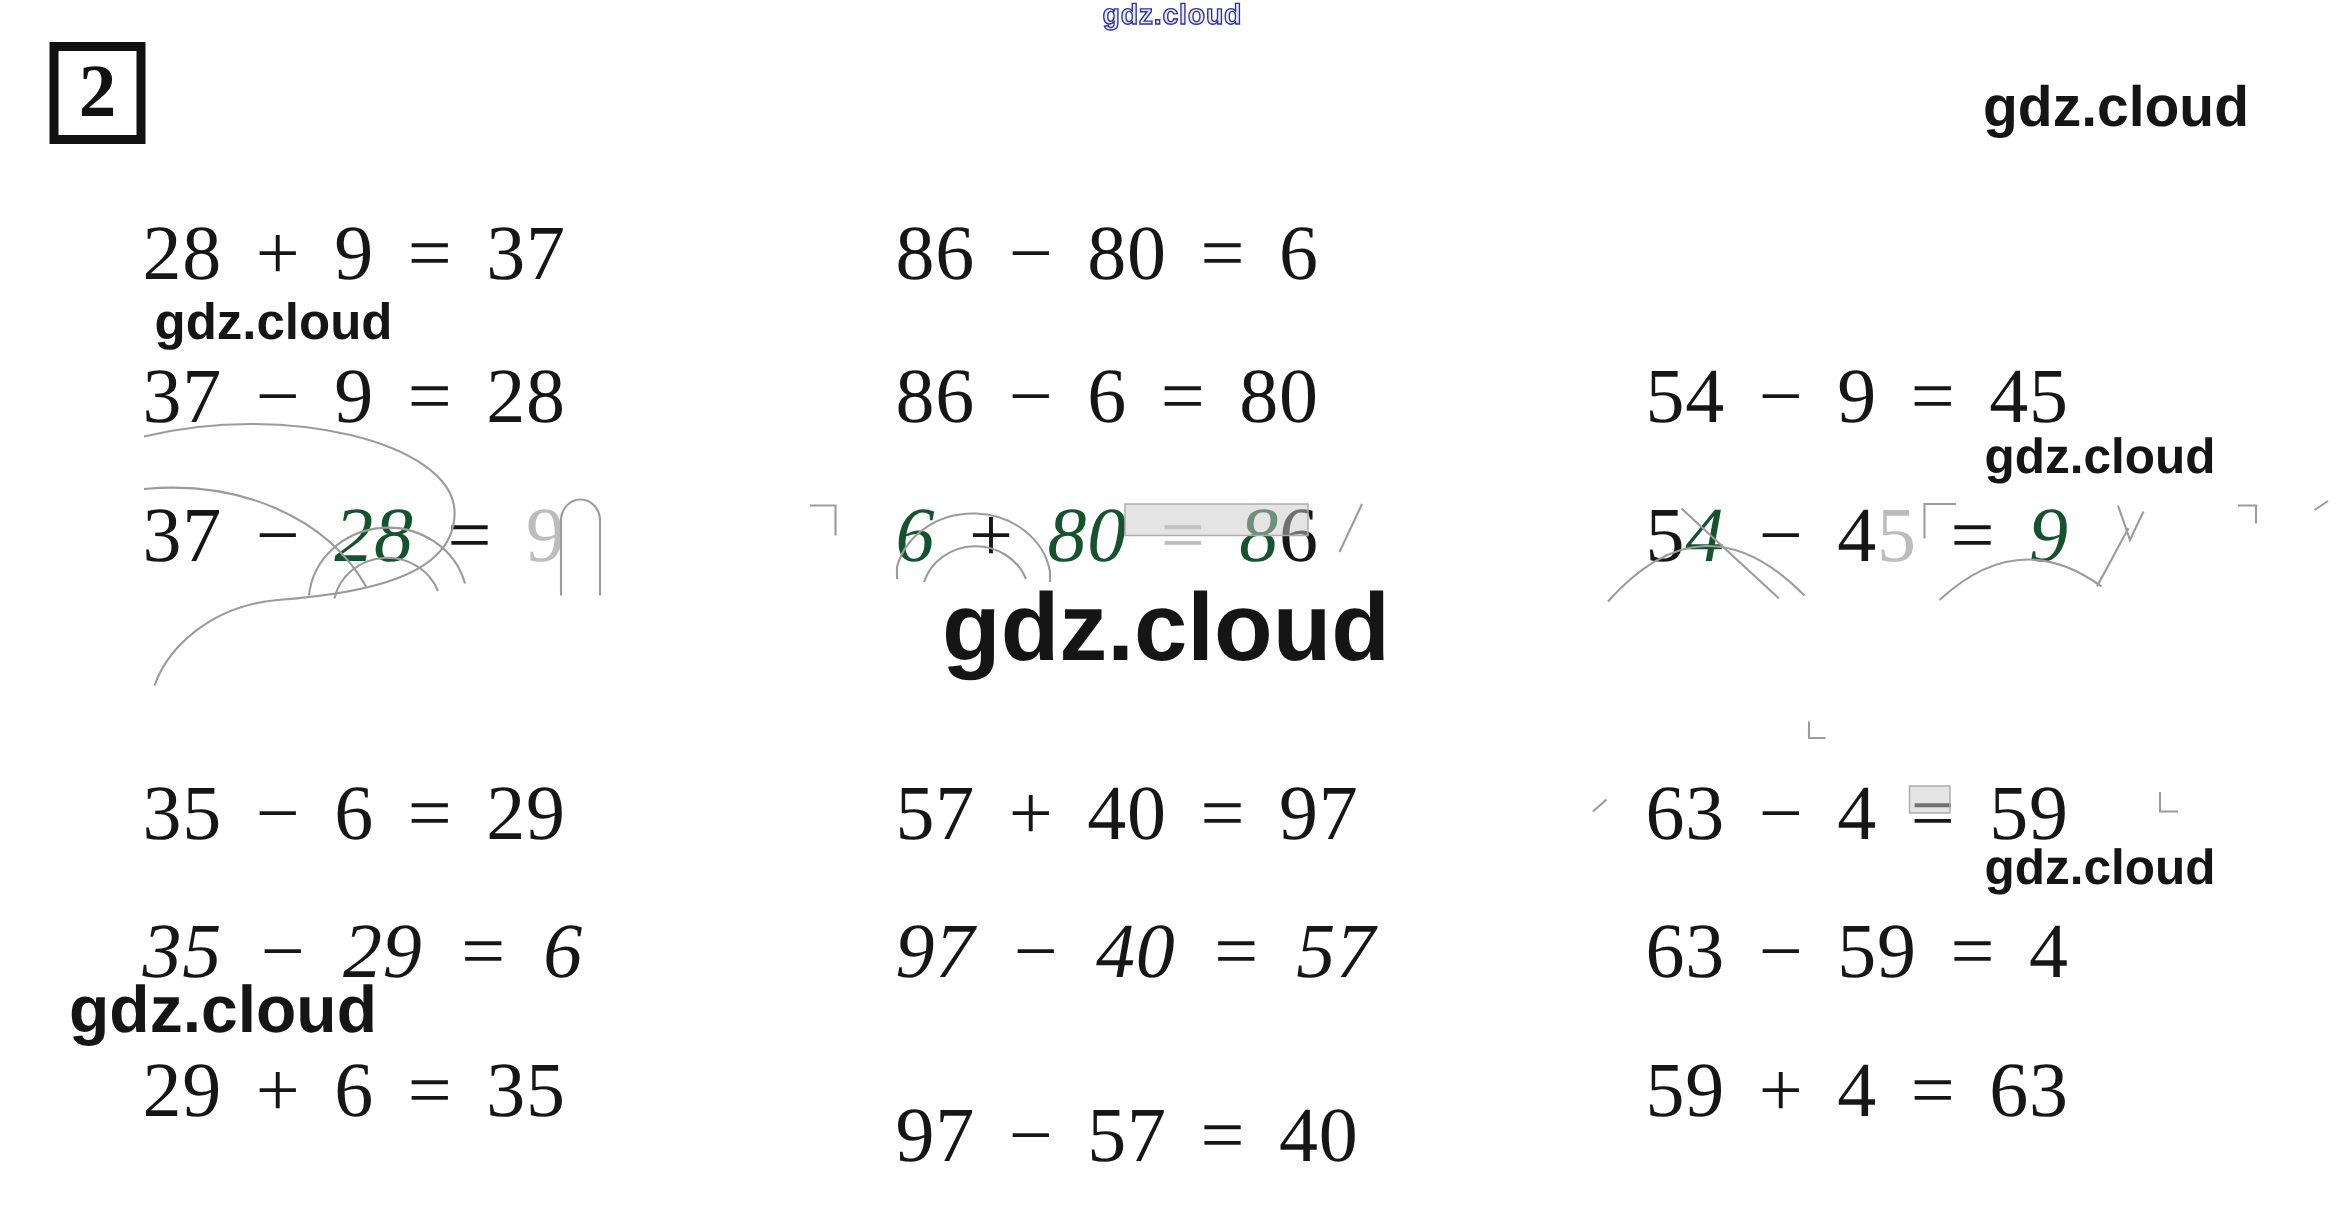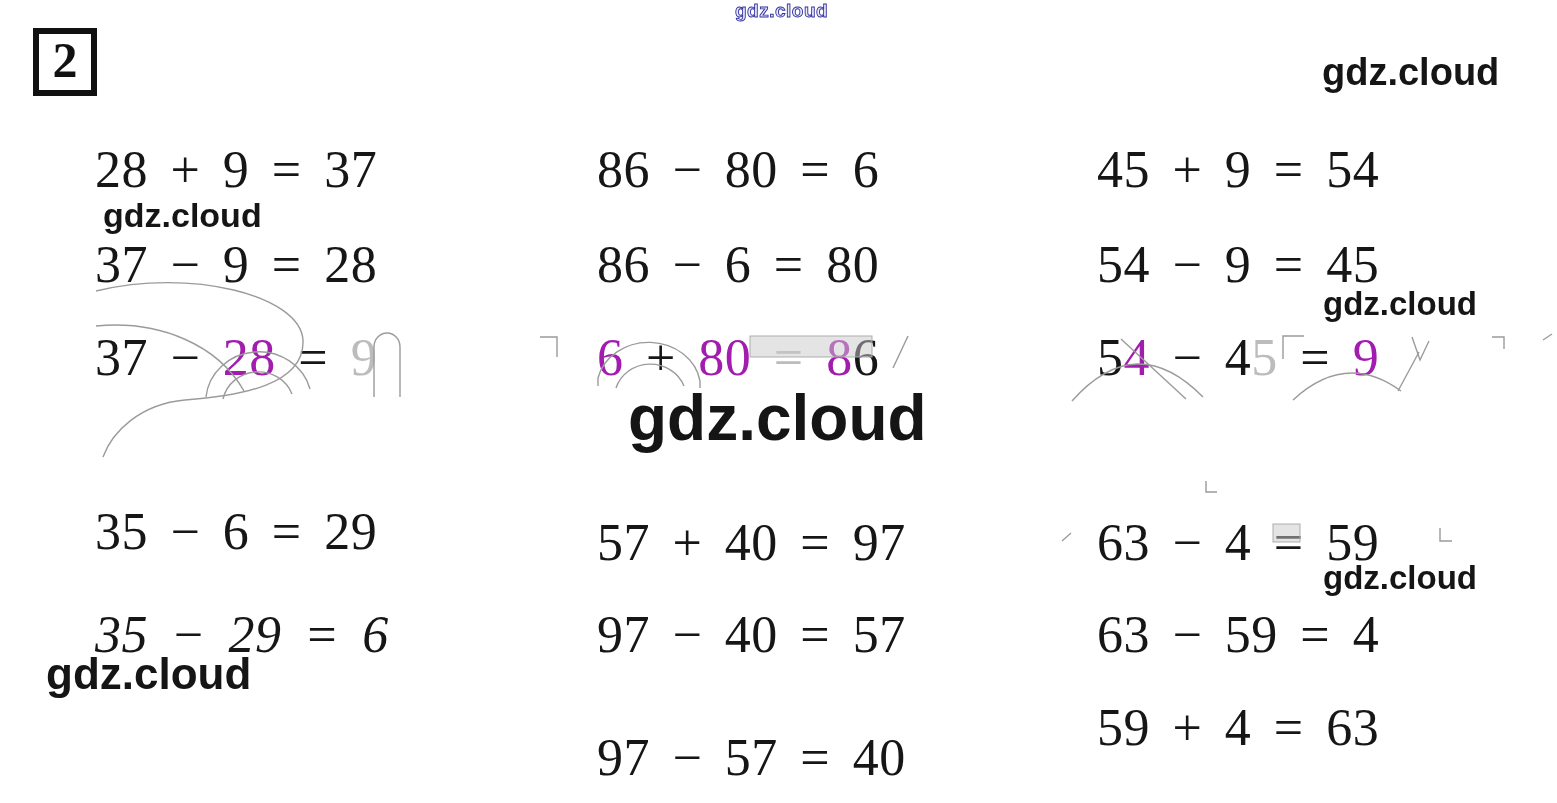--- a/index.html
+++ b/index.html
@@ -28,21 +28,21 @@
   .wm-center-large{left:628px;top:381px;font-size:64px;font-weight:700;}
   .wm-right-lower{left:1323px;top:559px;font-size:33px;font-weight:700;}
   .wm-bottom-left{left:46px;top:649px;font-size:44px;font-weight:700;}
   
   #eq-layer{position:absolute;inset:0;z-index:1;}
   .eq-cell{
     position:absolute;font-family:"Liberation Serif",serif;font-size:52px;
     line-height:56px;letter-spacing:.5px;word-spacing:9px;white-space:nowrap;
   }
   .seg-n{color:#161616;}
-  .seg-g{color:#a21caf;}
+  .seg-g{color:#14532d;font-style:italic;}
   .seg-l{color:#bcbcbc;}
   
   .scribbles{position:absolute;left:0;top:0;z-index:3;pointer-events:none;}
   .scribbles path{fill:none;stroke:#9b9b9b;stroke-width:1.4;}
   .scribbles .band{fill:#c9c9c9;fill-opacity:.5;stroke:#adadad;stroke-width:1;}
 </style>
 </head>
 <body>
 
 <div class="page">
@@ -55,33 +55,33 @@
   <div class="wm wm-top-right">gdz.cloud</div>
   <div class="wm wm-under-row1">gdz.cloud</div>
   <div class="wm wm-right-mid">gdz.cloud</div>
   <div class="wm wm-center-large">gdz.cloud</div>
   <div class="wm wm-right-lower">gdz.cloud</div>
   <div class="wm wm-bottom-left">gdz.cloud</div>
 
   <div id="eq-layer">
       <div class="eq-cell" style="top: 142px; left: 95px;"><span class="seg-n">28 + 9 = 37</span></div>
       <div class="eq-cell" style="top: 142px; left: 597px;"><span class="seg-n">86 − 80 = 6</span></div>
-      <div class="eq-cell" style="top: 142px; left: 1097px;"><span class="seg-n">45 + 9 = 54</span></div>
       <div class="eq-cell" style="top: 237px; left: 95px;"><span class="seg-n">37 − 9 = 28</span></div>
       <div class="eq-cell" style="top: 237px; left: 597px; text-align: right;"><span class="seg-n">86 − 6 = 80</span></div>
       <div class="eq-cell" style="top: 237px; left: 1097px;"><span class="seg-n">54 − 9 = 45</span></div>
       <div class="eq-cell" style="top: 330px; left: 95px;"><span class="seg-n">37 − </span><span class="seg-g">28</span><span class="seg-n"> = </span><span class="seg-l">9</span></div>
       <div class="eq-cell" style="top: 330px; left: 597px;"><span class="seg-g">6</span><span class="seg-n"> + </span><span class="seg-g">80</span><span class="seg-l"> = </span><span class="seg-g">8</span><span class="seg-n">6</span></div>
       <div class="eq-cell" style="top: 330px; left: 1097px;"><span class="seg-n">5</span><span class="seg-g">4</span><span class="seg-n"> − 4</span><span class="seg-l">5</span><span class="seg-n"> = </span><span class="seg-g">9</span></div>
-      <div class="eq-cell" style="top: 504px; left: 95px;"><span class="seg-n">35 − 6 = 29</span></div>
+      <div class="eq-cell" style="top: 515px; left: 95px;"><span class="seg-n">35 − 6 = 29</span></div>
       <div class="eq-cell" style="top: 515px; left: 597px;"><span class="seg-n">57 + 40 = 97</span></div>
       <div class="eq-cell" style="top: 515px; left: 1097px;"><span class="seg-n">63 − 4 = 59</span></div>
       <div class="eq-cell" style="top: 607px; left: 95px; font-style: italic;"><span class="seg-n">35 − 29 = 6</span></div>
-      <div class="eq-cell" style="top: 607px; left: 597px;"><span class="seg-n">97 − 40 = 57</span></div>
+      <div class="eq-cell" style="top: 607px; left: 597px; font-style: italic;"><span class="seg-n">97 − 40 = 57</span></div>
       <div class="eq-cell" style="top: 607px; left: 1097px;"><span class="seg-n">63 − 59 = 4</span></div>
+      <div class="eq-cell" style="top: 700px; left: 95px;"><span class="seg-n">29 + 6 = 35</span></div>
       <div class="eq-cell" style="top: 700px; left: 597px; margin-top: 30px;"><span class="seg-n">97 − 57 = 40</span></div>
       <div class="eq-cell" style="top: 700px; left: 1097px;"><span class="seg-n">59 + 4 = 63</span></div>
     </div>
 
   <svg class="scribbles" width="1557" height="803" viewBox="0 0 1557 803">
 
     <path d="M96,291 C190,268 300,295 303,340 C305,385 240,396 185,400 C140,404 112,432 103,457"></path>
     <path d="M96,326 C160,320 218,345 244,391"></path>
     <path d="M206,397 A53,50 0 0 1 310,389"></path>
     <path d="M223,399 A36,34 0 0 1 292,394"></path>

